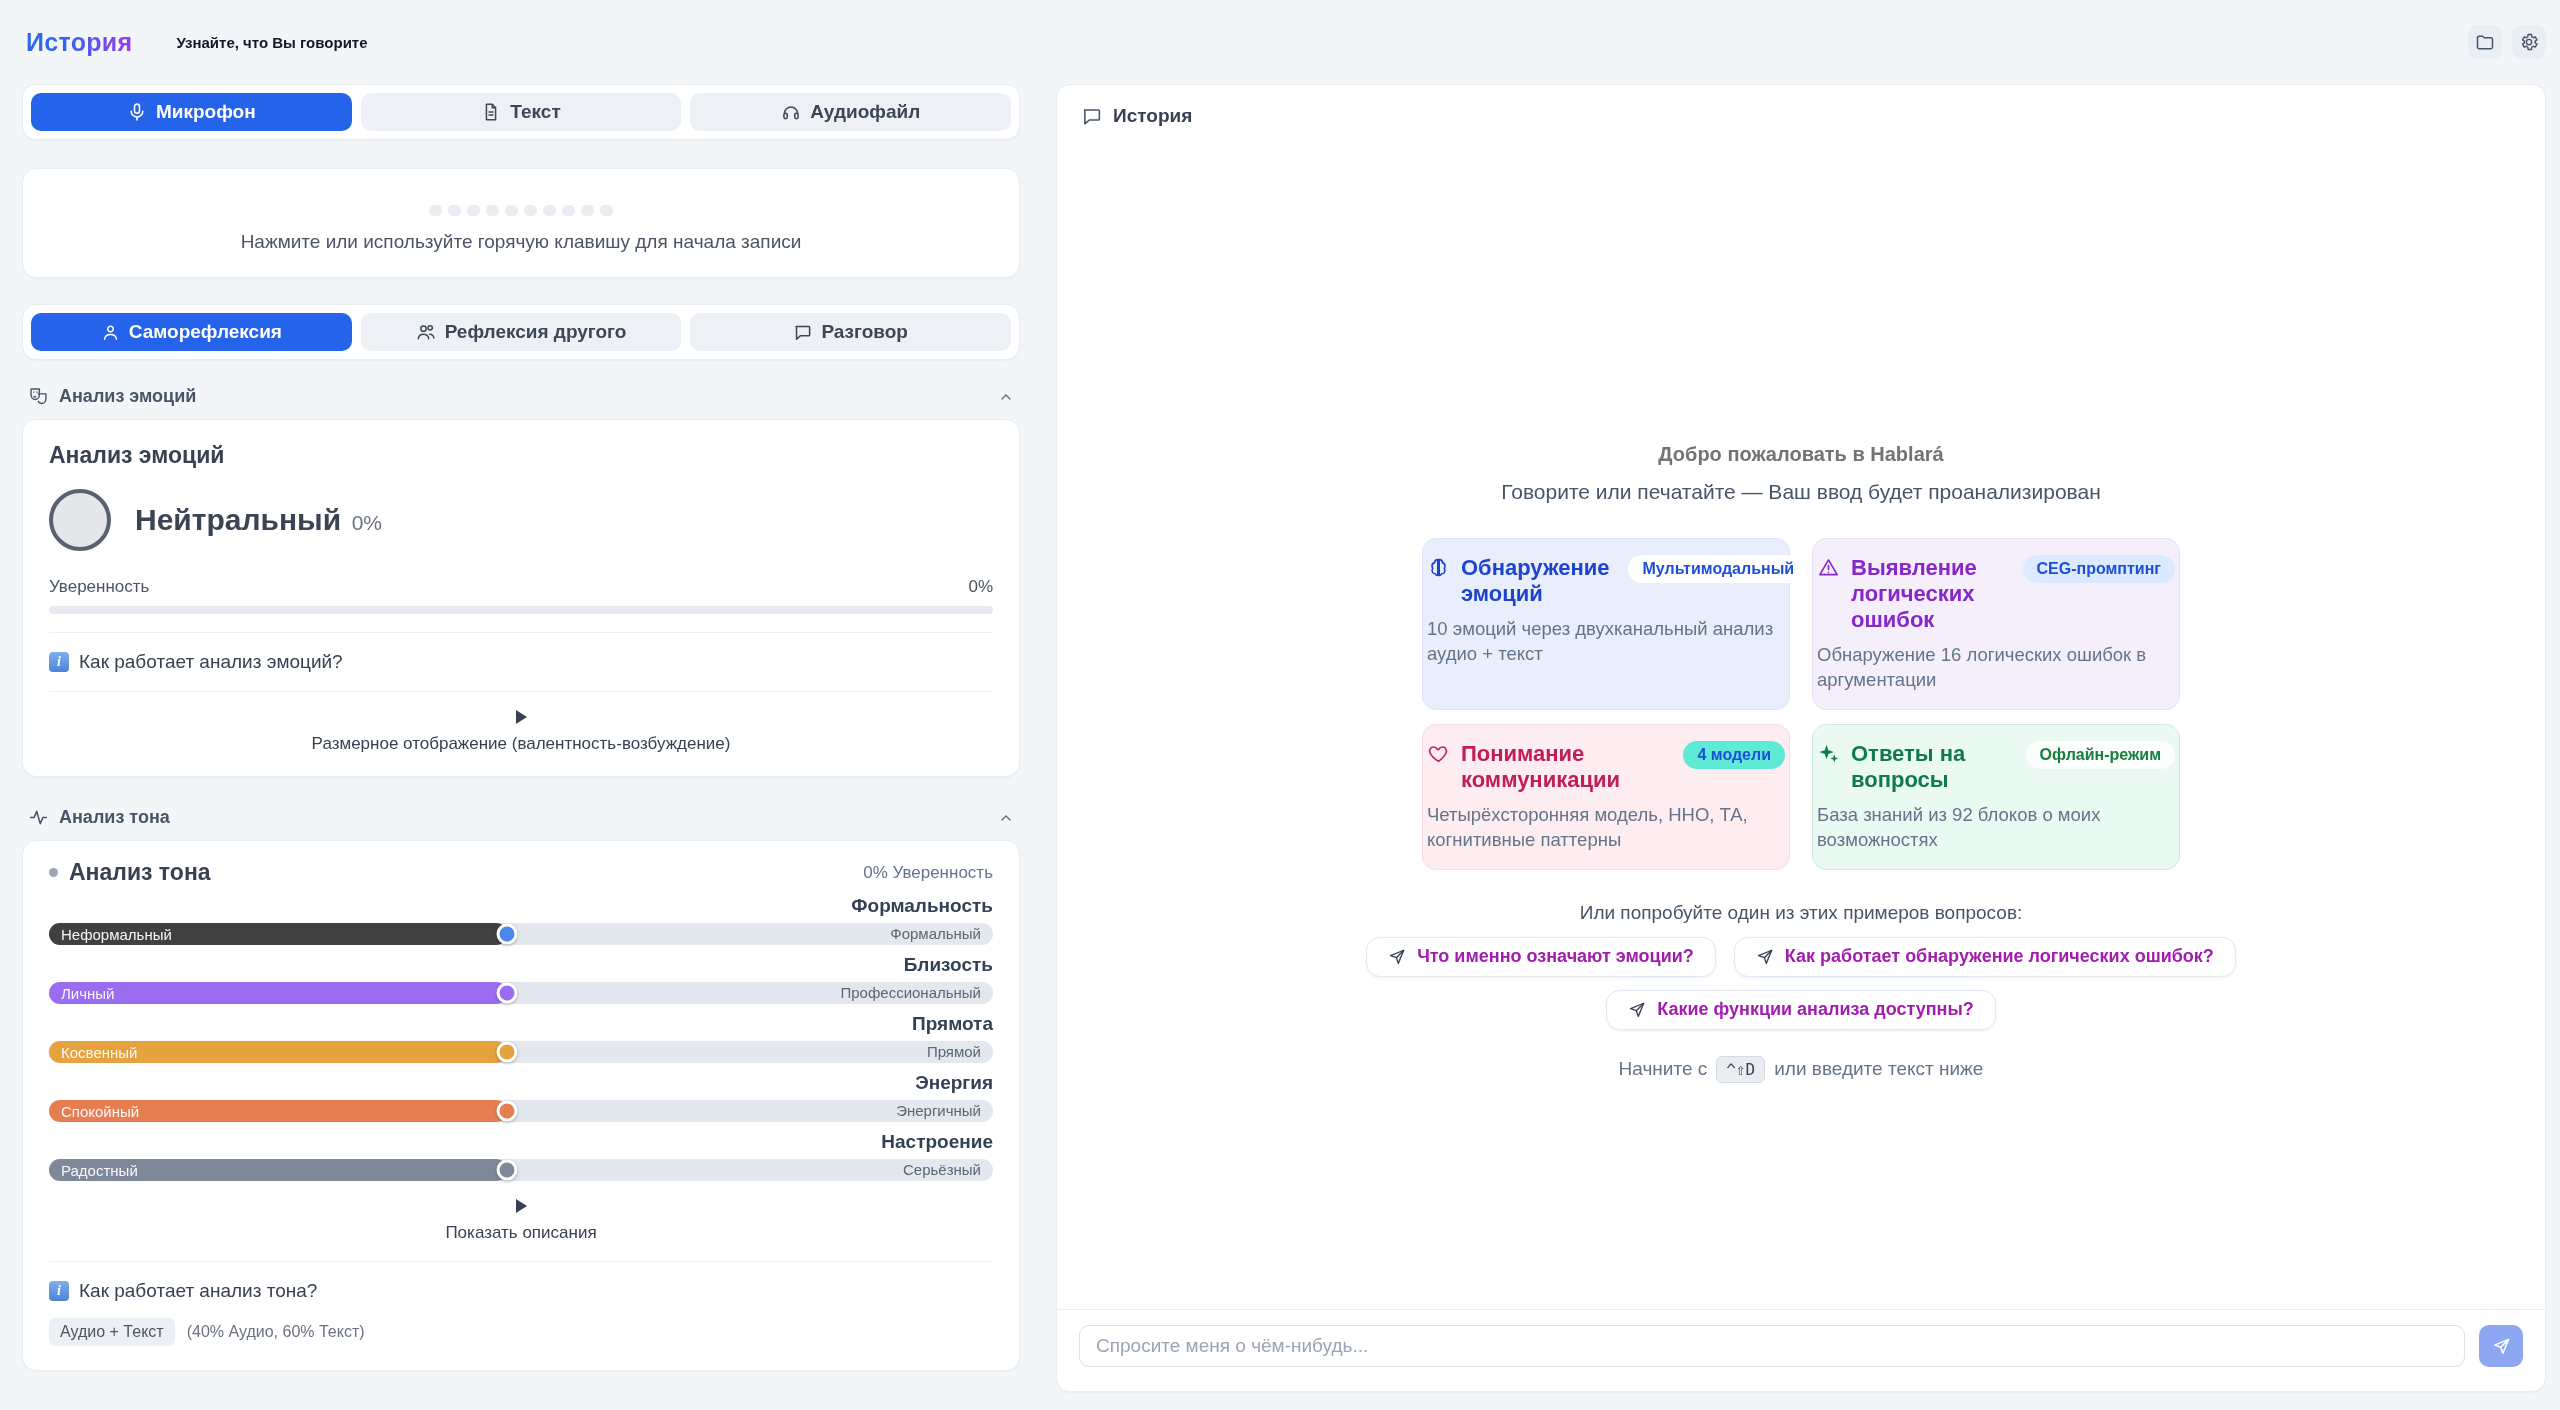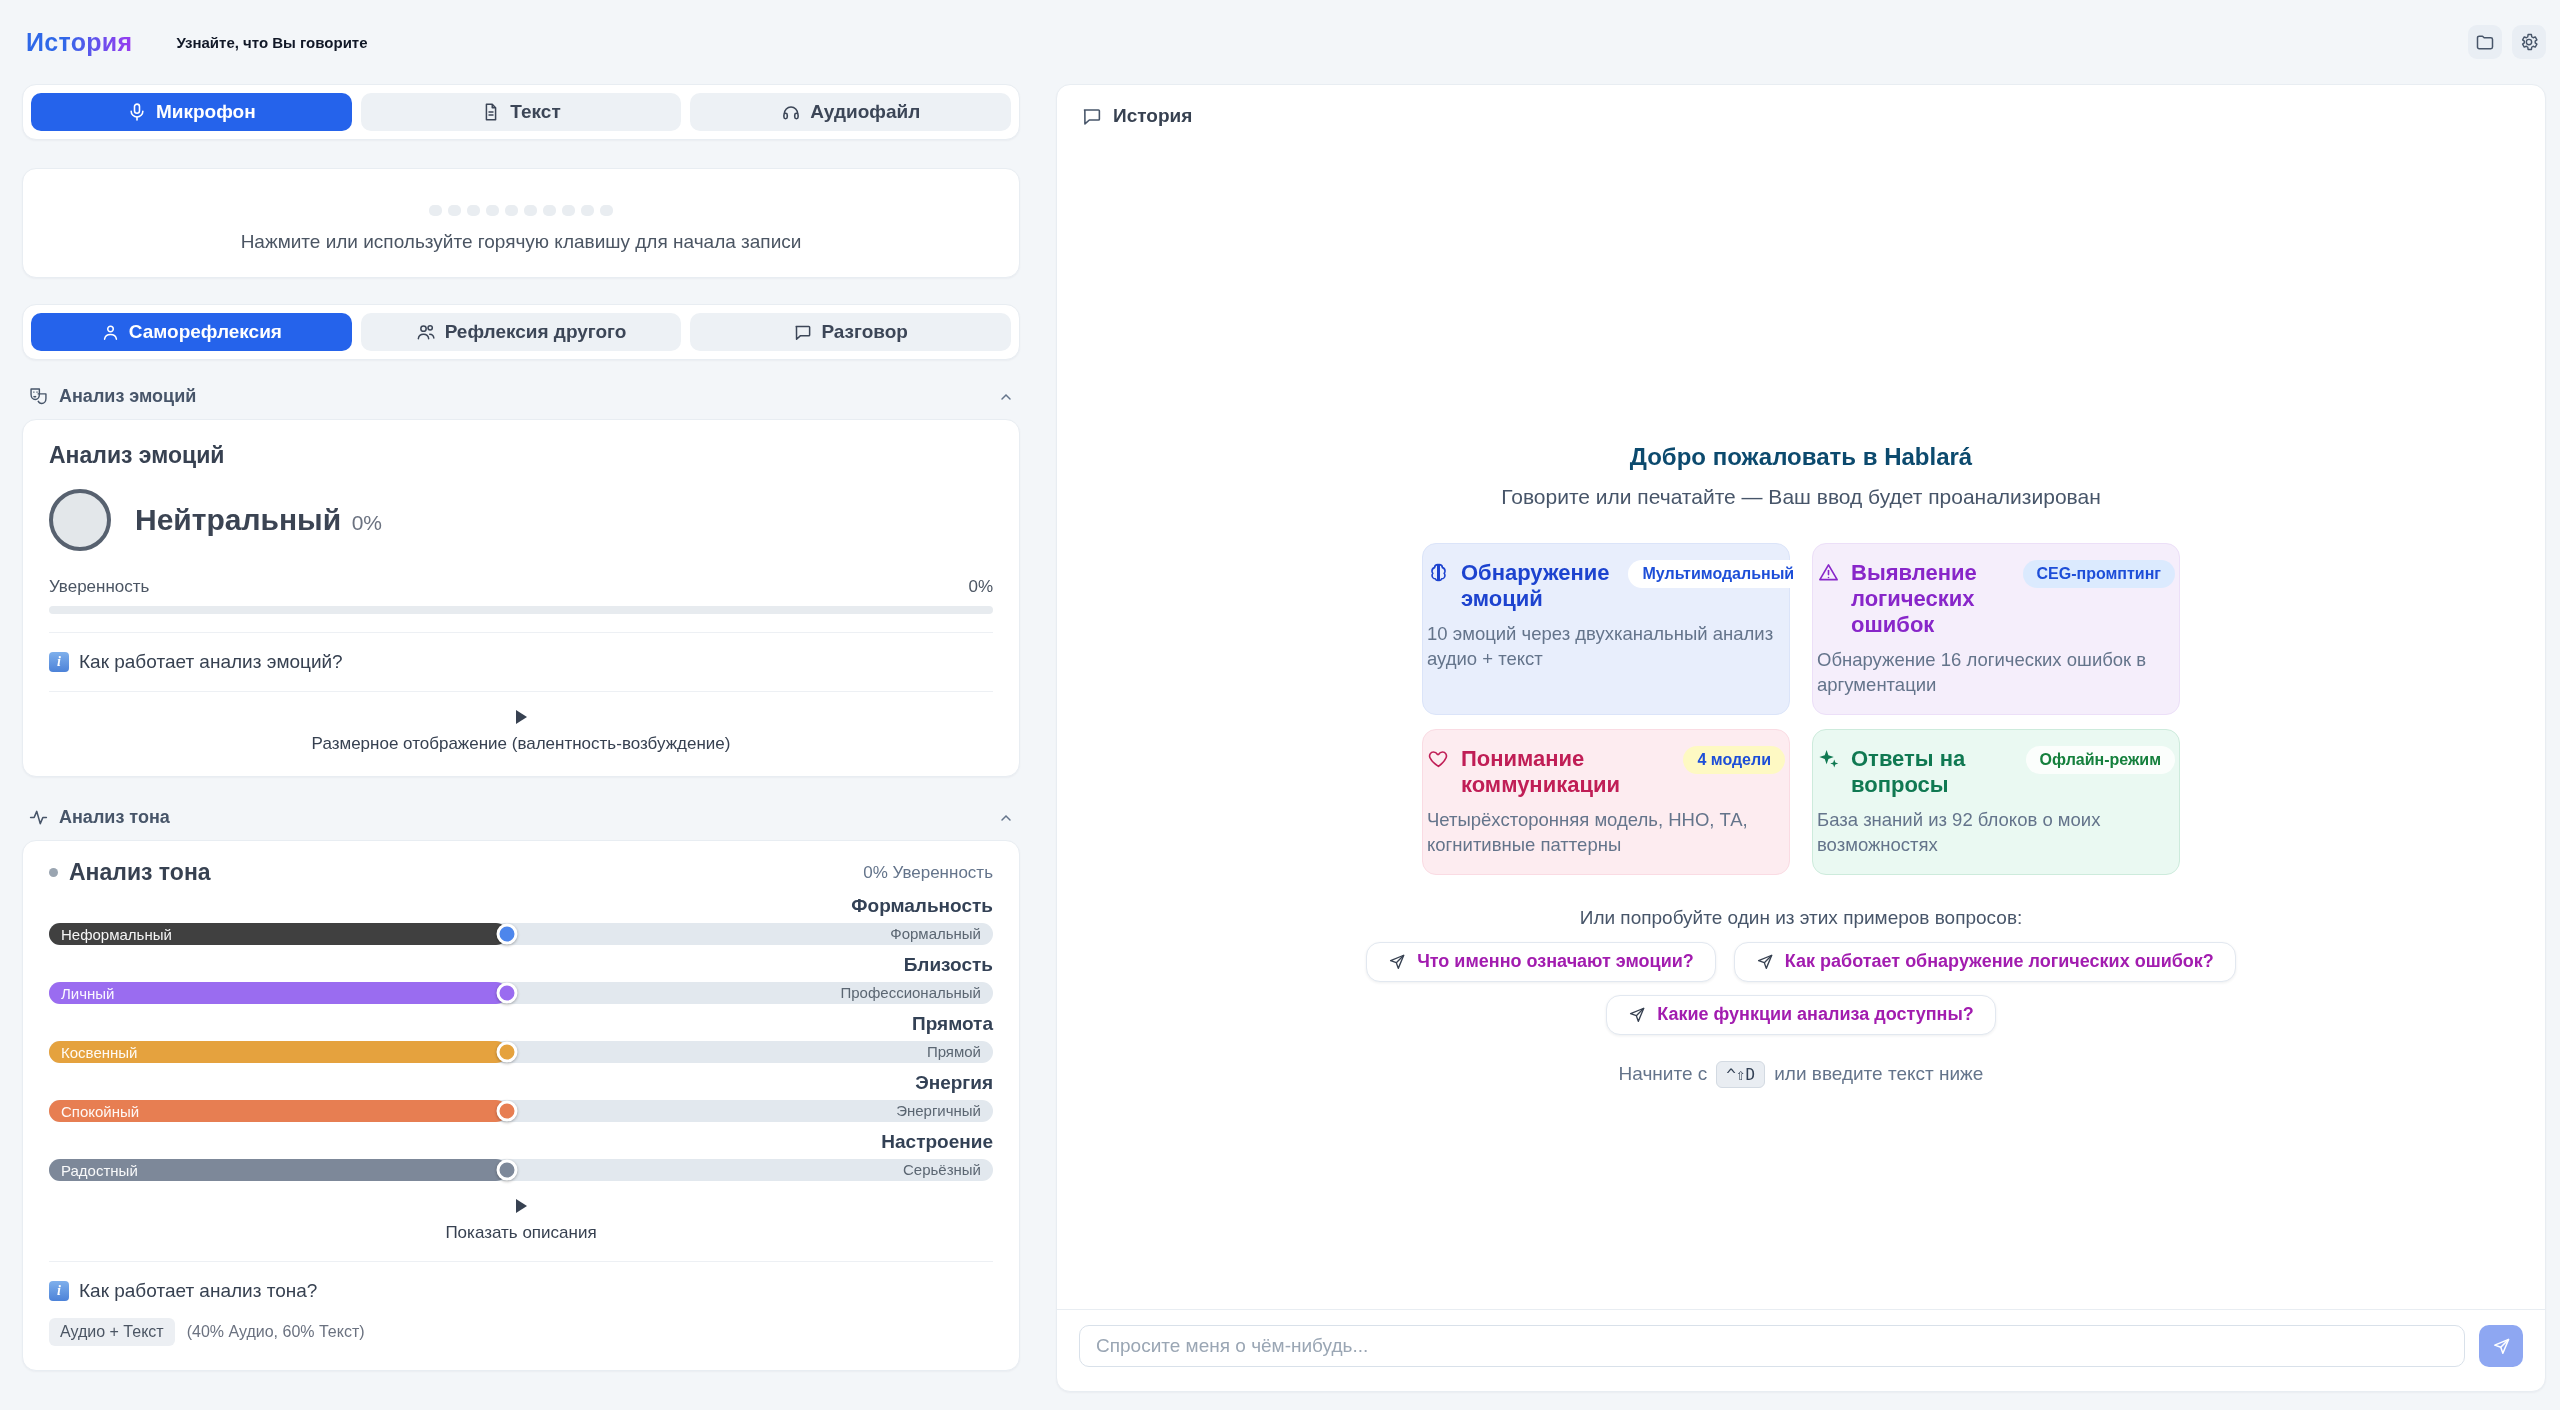--- a/index.html
+++ b/index.html
@@ -102,21 +102,21 @@
     position:absolute; top:50%; width:21px; height:21px; border-radius:50%;
     border:3px solid #fff; transform:translate(-50%,-50%); box-shadow:0 1px 3px rgba(0,0,0,.3);
   }
   .src-row { margin-top:16px; display:flex; align-items:center; gap:12px; font-size:16px; color:#6b7280; }
   .src-badge { background:#eceff3; border-radius:6px; padding:5px 11px; color:#4b5563; font-size:16px; }
 
   
   .history-card { flex:1; display:flex; flex-direction:column; height:1308px; }
   .hist-head { padding:20px 24px 0; display:flex; align-items:center; gap:11px; font-size:19px; font-weight:600; color:#374151; }
   .hist-main { flex:1; display:flex; flex-direction:column; align-items:center; }
-  .welcome-title { margin-top:316px; font-size:24px; font-weight:700; color:#0c4a6e; }
+  .welcome-title { margin-top:316px; font-size:20px; font-weight:700; color:#737373; }
   .welcome-sub { margin-top:14px; font-size:21px; color:#475569; }
   .features { margin-top:34px; display:grid; grid-template-columns:368px 368px; gap:14px 22px; }
   .feature { border-radius:14px; padding:16px 4px; border:1px solid transparent; min-height:110px; }
   .f-head { display:flex; align-items:flex-start; gap:11px; }
   .f-icon { flex:none; margin-top:1px; }
   .f-title { flex:1; font-size:22px; font-weight:700; line-height:1.18; }
   .f-badge { margin-left:8px; flex:none; font-size:16px; font-weight:600; padding:5px 14px; border-radius:999px; white-space:nowrap; }
   .f-desc { margin-top:10px; font-size:18.5px; color:#64748b; line-height:1.35; }
   .examples-label { margin-top:32px; font-size:19px; color:#475569; }
   .ex-row { margin-top:13px; display:flex; gap:18px; }
@@ -433,21 +433,21 @@
         </div>
 
         <div class="feature" style="background: rgb(253, 236, 240); border-color: rgb(250, 219, 227);">
           <div class="f-head">
             <span class="f-icon">
                 <svg width="23" height="23" viewBox="0 0 24 24" fill="none" stroke="#c01e56" stroke-width="1.7" stroke-linejoin="round">
                   <path d="M12 20.2S5 15.7 3.1 11.2C1.9 8.4 3.7 5.2 6.8 5.2c1.9 0 3.2 1 4.2 2.6.2.4.8.4 1 0 1-1.6 2.3-2.6 4.2-2.6 3.1 0 4.9 3.2 3.7 6C18 15.7 12 20.2 12 20.2z"></path>
                 </svg>
               </span>
             <span class="f-title" style="color: rgb(192, 30, 86);">Понимание коммуникации</span>
-            <span class="f-badge" style="background: #fef9c3; color: rgb(29, 78, 216);">4 модели</span>
+            <span class="f-badge" style="background: #5eead4; color: rgb(29, 78, 216);">4 модели</span>
           </div>
           <div class="f-desc">Четырёхсторонняя модель, ННО, ТА, когнитивные паттерны</div>
         </div>
 
         <div class="feature" style="background: rgb(234, 249, 242); border-color: rgb(205, 235, 220);">
           <div class="f-head">
             <span class="f-icon">
                 <svg width="23" height="23" viewBox="0 0 24 24" fill="#107952">
                   <path d="M10 3 11.9 8.6 17.5 10.5 11.9 12.4 10 18 8.1 12.4 2.5 10.5 8.1 8.6Z"></path>
                   <path d="M18 13l1.1 3.1L22.2 17.2 19.1 18.3 18 21.4 16.9 18.3 13.8 17.2 16.9 16.1Z"></path>

